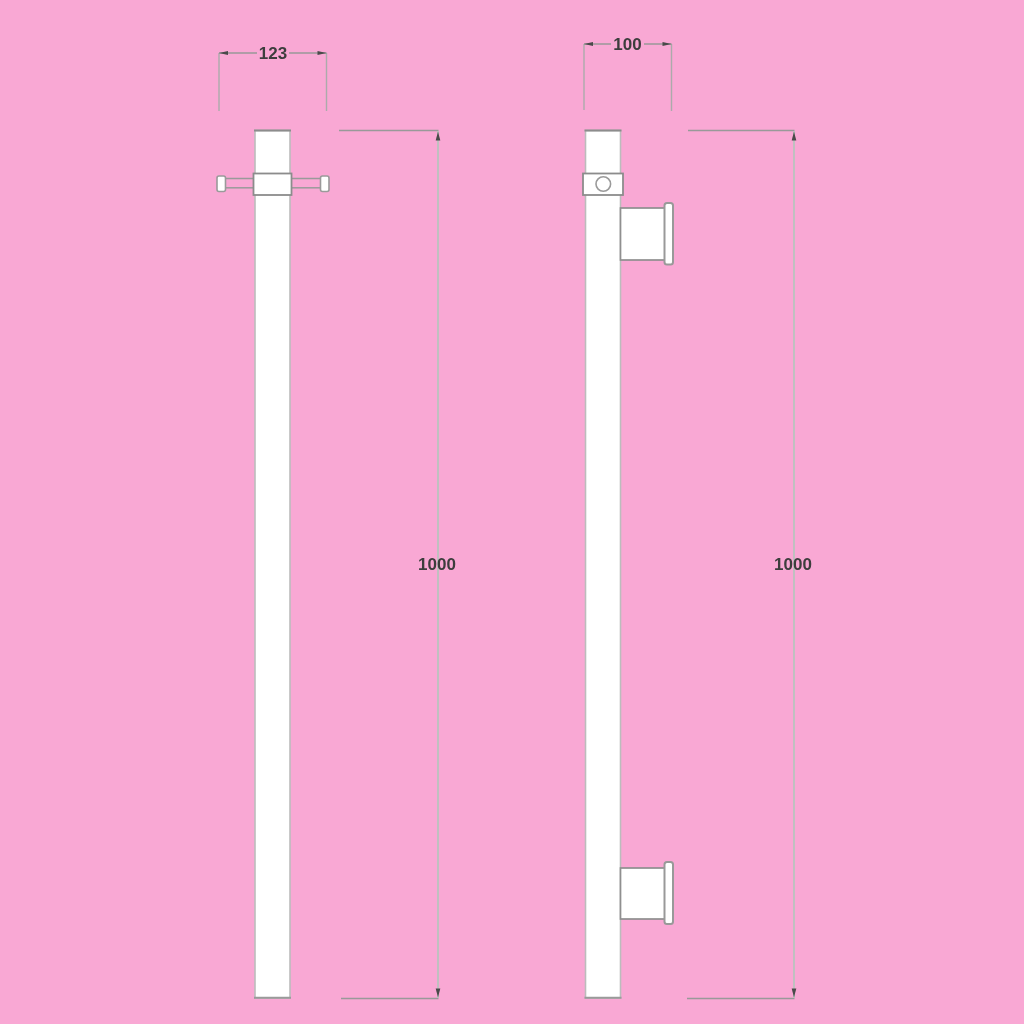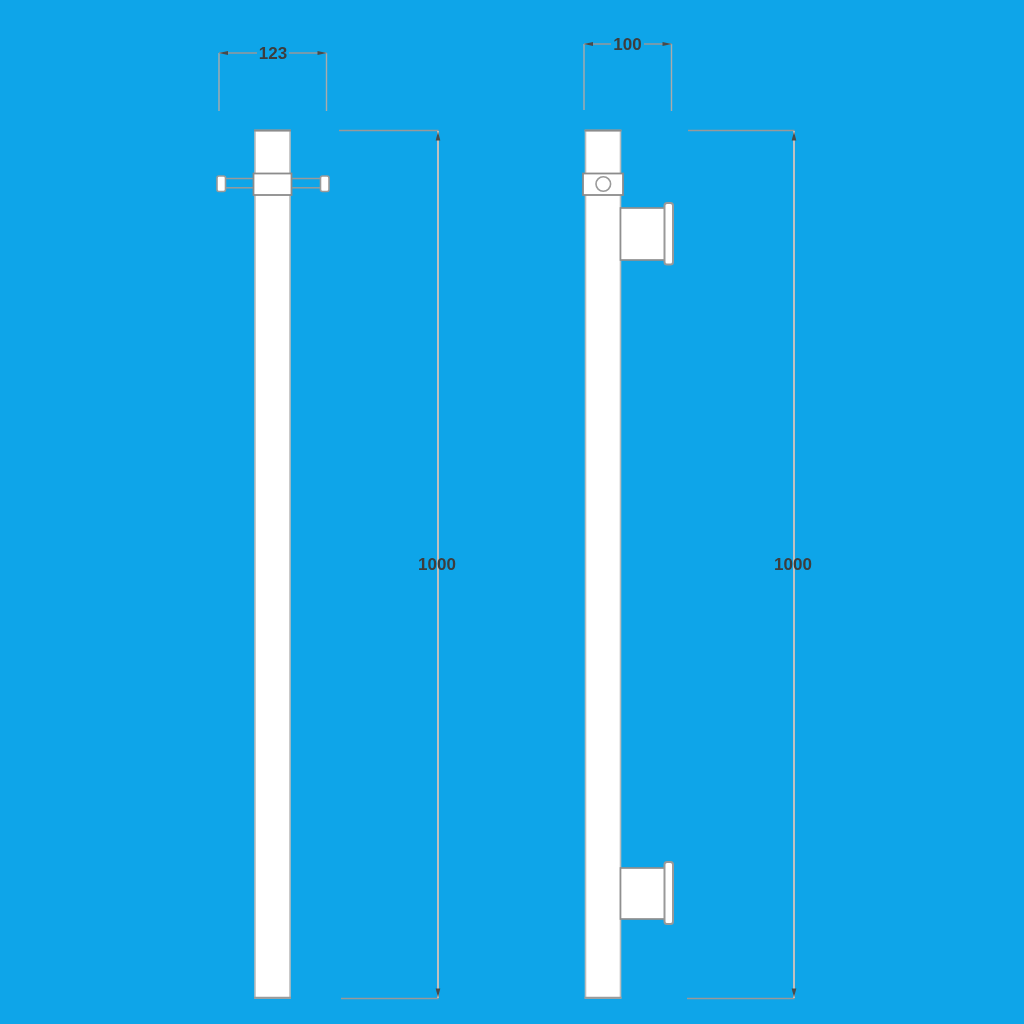--- a/index.html
+++ b/index.html
@@ -1,16 +1,16 @@
 <!DOCTYPE html>
 <html><head>
 <meta charset="utf-8">
 <style>
   html,body{margin:0;padding:0;background:#ffffff;}
-  .page{width:1024px;height:1024px;position:relative;background:#0ea5e9;overflow:hidden;text-align:center;}
+  .page{width:1024px;height:1024px;position:relative;background:#f9a8d4;overflow:hidden;text-align:center;}
   svg{display:block;filter:blur(0.75px);}
   text{font-family:"Liberation Sans", sans-serif;font-weight:bold;fill:#3d3d3d;}
 </style>
 </head>
 <body>
 <div class="page">
 <svg width="1024" height="1024" viewBox="0 0 1024 1024">
 
   <g>
     <rect x="255" y="130.5" width="35" height="867.5" fill="#ffffff" stroke="#bcbcbc" stroke-width="1.6"></rect>

